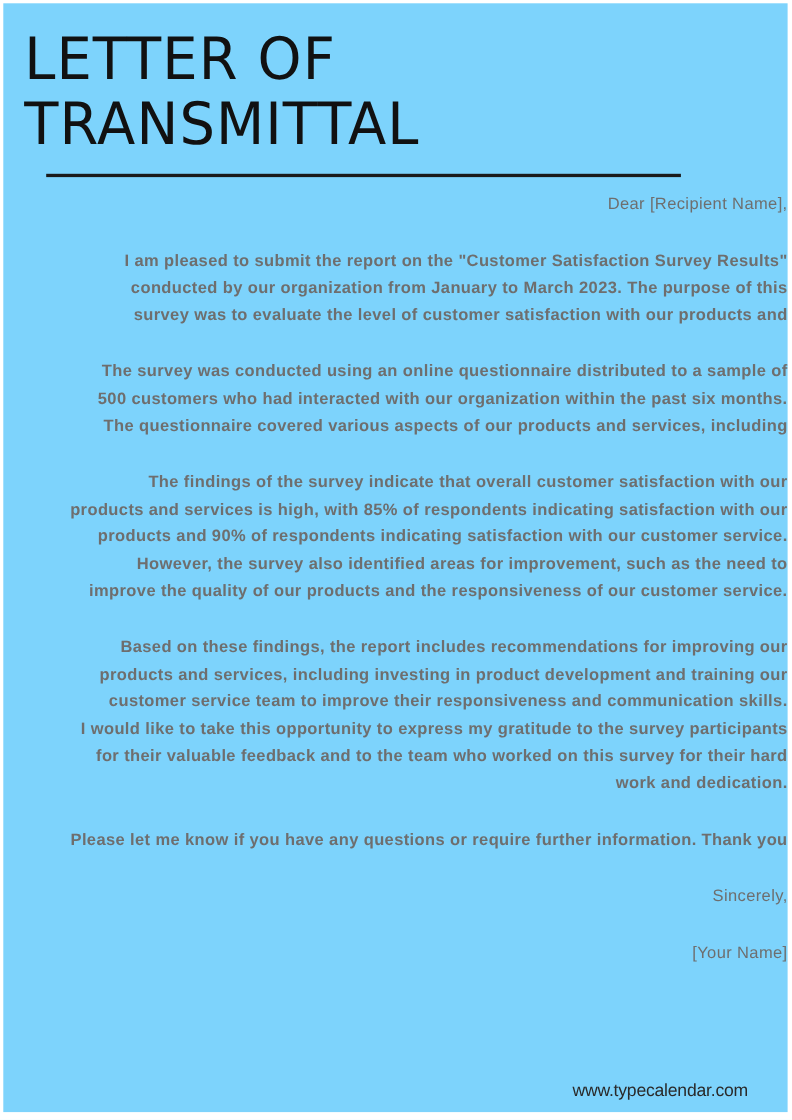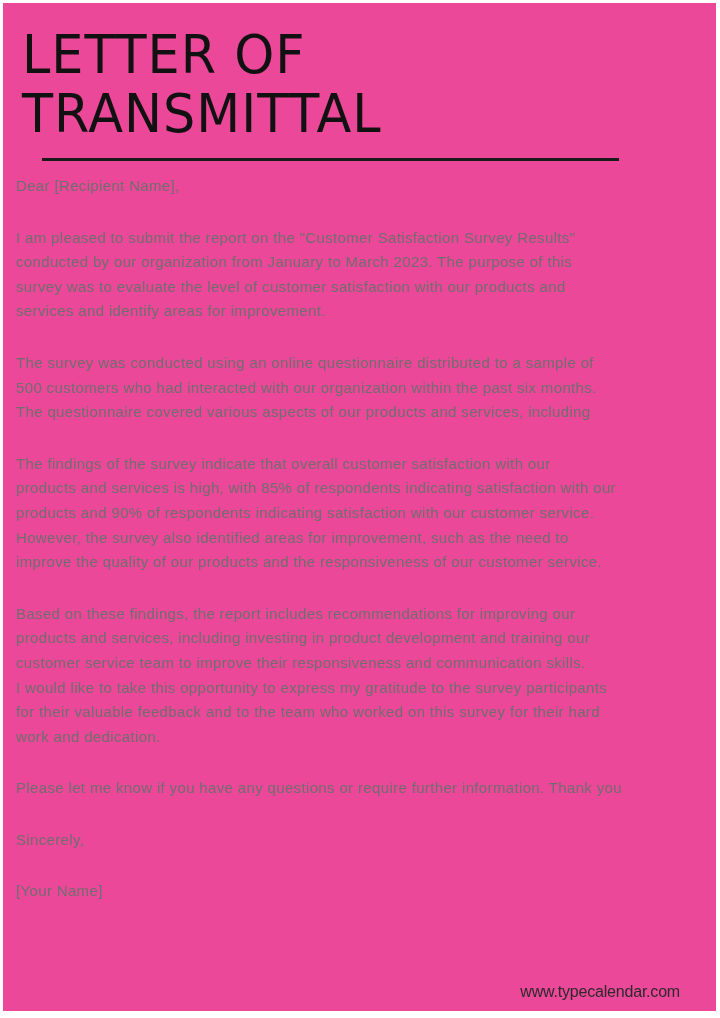--- a/index.html
+++ b/index.html
@@ -12,21 +12,21 @@
       height: 1018px;
       position: relative;
       overflow: hidden;
     }
     .paper {
       position: absolute;
       left: 3px;
       top: 3px;
       width: 713px;
       height: 1008px;
-      background: #ec4899;
+      background: #7dd3fc;
     }
     .title {
       position: absolute;
       left: 19px;
       top: 22px;
       margin: 0;
       font-family: "DejaVu Sans", sans-serif;
       font-weight: normal;
       font-size: 53px;
       line-height: 59px;
@@ -51,22 +51,23 @@
       width: 700px;
       font-family: "Liberation Sans", sans-serif;
       font-size: 15px;
       line-height: 24.6px;
       color: #6e6e6e;
       letter-spacing: 0.35px;
     }
     .body-text p {
       margin: 0;
       white-space: nowrap;
+      text-align: right;
     }
-    .body-text .line { display: block; }
+    .body-text .line { display: block; font-weight: bold; }
     .gap-after-salutation { margin-bottom: 27px !important; }
     .para { margin-bottom: 27px !important; }
     .closing { margin-bottom: 27px !important; }
     .footer {
       position: absolute;
       left: 0;
       width: 680px;
       top: 983px;
       text-align: right;
       font-family: "Liberation Sans", sans-serif;
@@ -86,21 +87,20 @@
   <div class="rule"></div>
 </div>
 
 <div class="body-text">
   <p class="gap-after-salutation">Dear [Recipient Name],</p>
 
   <p class="para">
     <span class="line">I am pleased to submit the report on the "Customer Satisfaction Survey Results"</span>
     <span class="line">conducted by our organization from January to March 2023. The purpose of this</span>
     <span class="line">survey was to evaluate the level of customer satisfaction with our products and</span>
-    <span class="line">services and identify areas for improvement.</span>
   </p>
 
   <p class="para">
     <span class="line">The survey was conducted using an online questionnaire distributed to a sample of</span>
     <span class="line">500 customers who had interacted with our organization within the past six months.</span>
     <span class="line">The questionnaire covered various aspects of our products and services, including</span>
   </p>
 
   <p class="para">
     <span class="line">The findings of the survey indicate that overall customer satisfaction with our</span>

